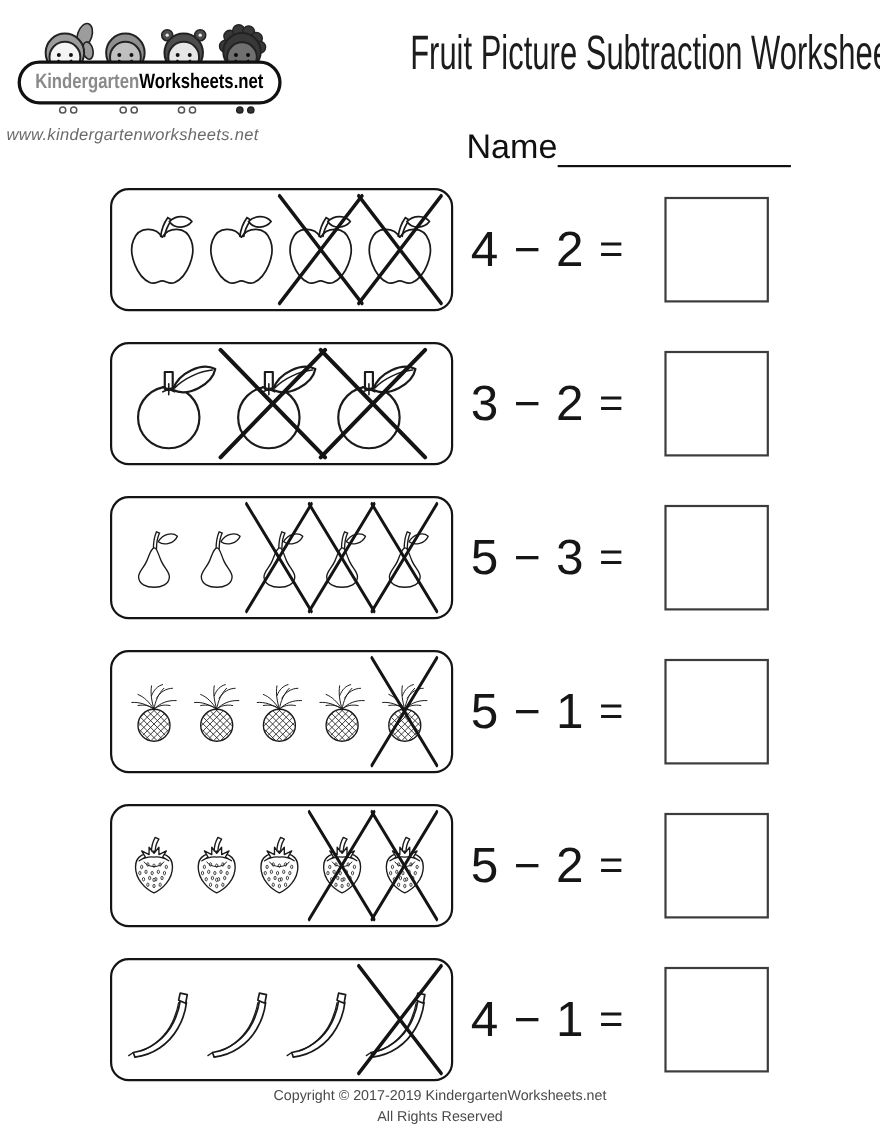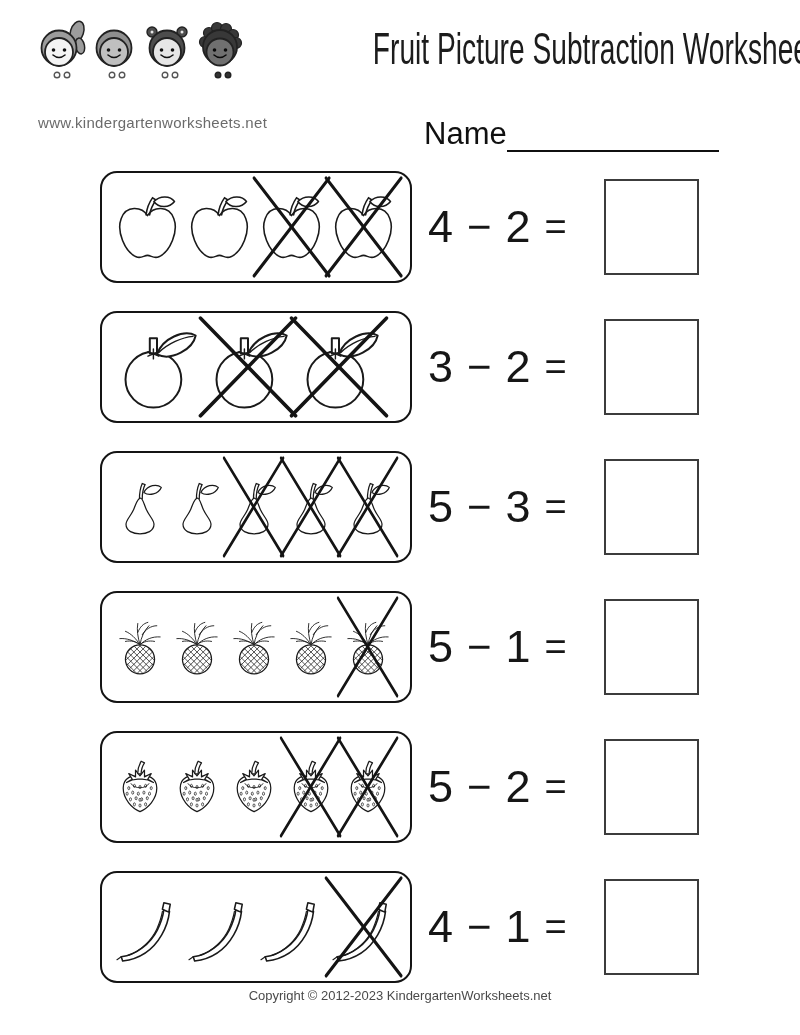--- a/index.html
+++ b/index.html
@@ -12,21 +12,21 @@
   .logo-heads{display:block;position:relative;z-index:1;margin-left:8px;}
   .logo-pill{
     position:relative;z-index:2;margin-top:-15px;height:40px;background:#fff;
     border:3px solid #111;border-radius:22px;display:flex;align-items:center;
     justify-content:center;white-space:nowrap;box-sizing:border-box;
   }
   .pill-text{display:inline-block;font-size:19px;font-weight:bold;transform:scaleX(0.8);}
   .brand-gray{color:#8a8a8a;}
   .brand-black{color:#000;}
   .logo-feet{display:block;margin:-1px auto 0;position:relative;z-index:0;}
-  .website{position:absolute;top:114px;left:38px;font-size:15px;color:#6b6b6b;letter-spacing:.3px;}
+  .website{position:absolute;top:114px;left:6px;font-size:15px;color:#6b6b6b;letter-spacing:.3px;font-style:italic;}
   
   .title{position:absolute;top:24px;left:248px;width:520px;text-align:center;}
   .title span{
     display:inline-block;font-size:44px;font-weight:400;color:#1c1c1c;
     transform:scaleX(0.64);transform-origin:center;white-space:nowrap;
   }
   .name-row{position:absolute;top:116px;left:424px;display:flex;align-items:center;}
   .name-label{font-size:31px;color:#101010;}
   .name-line{display:inline-block;width:212px;height:34px;border-bottom:2.5px solid #101010;}
   
@@ -92,20 +92,23 @@
     <circle cx="193" cy="16" r="5.5" fill="#383838" stroke="#222" stroke-width="1.2"></circle>
     <circle cx="202" cy="17" r="5.5" fill="#383838" stroke="#222" stroke-width="1.2"></circle>
     <circle cx="209" cy="23" r="5.5" fill="#383838" stroke="#222" stroke-width="1.2"></circle>
     <circle cx="212" cy="31" r="5.5" fill="#383838" stroke="#222" stroke-width="1.2"></circle>
     <circle cx="196" cy="35" r="17" fill="#383838" stroke="#222" stroke-width="1.8"></circle>
     <circle cx="196" cy="40" r="13.5" fill="#707070" stroke="#222" stroke-width="1.8"></circle>
     <circle cx="190.5" cy="38" r="1.8" fill="#0a0a0a"></circle>
       <circle cx="201.5" cy="38" r="1.8" fill="#0a0a0a"></circle>
     <path d="M190,43 Q196,48 202,43" fill="none" stroke="#0a0a0a" stroke-width="1.6" stroke-linecap="round"></path>
   </svg>
+  <div class="logo-pill">
+    <span class="pill-text"><span class="brand-gray">Kindergarten</span><span class="brand-black">Worksheets.net</span></span>
+  </div>
   <svg class="logo-feet" width="238" height="16" viewBox="0 0 238 16">
     <g fill="#fff" stroke="#555" stroke-width="1.4">
       <circle cx="40" cy="6" r="2.8"></circle>
         <circle cx="50" cy="6" r="2.8"></circle>
       <circle cx="95" cy="6" r="2.8"></circle>
         <circle cx="105" cy="6" r="2.8"></circle>
       <circle cx="148" cy="6" r="2.8"></circle>
         <circle cx="158" cy="6" r="2.8"></circle>
     </g>
     <g fill="#333" stroke="#222" stroke-width="1.4">
@@ -763,14 +766,15 @@
       <span class="num">4</span>
       <span class="op">−</span>
       <span class="num">1</span>
       <span class="eq">=</span>
     </div>
     <div class="answer-box"></div>
   </section>
 </main>
 
 <footer class="footer">
-  <div>Copyright © 2012-2023 KindergartenWorksheets.net</div>
+  <div>Copyright © 2017-2019 KindergartenWorksheets.net</div>
+  <div>All Rights Reserved</div>
 </footer>
 
 </body></html>

